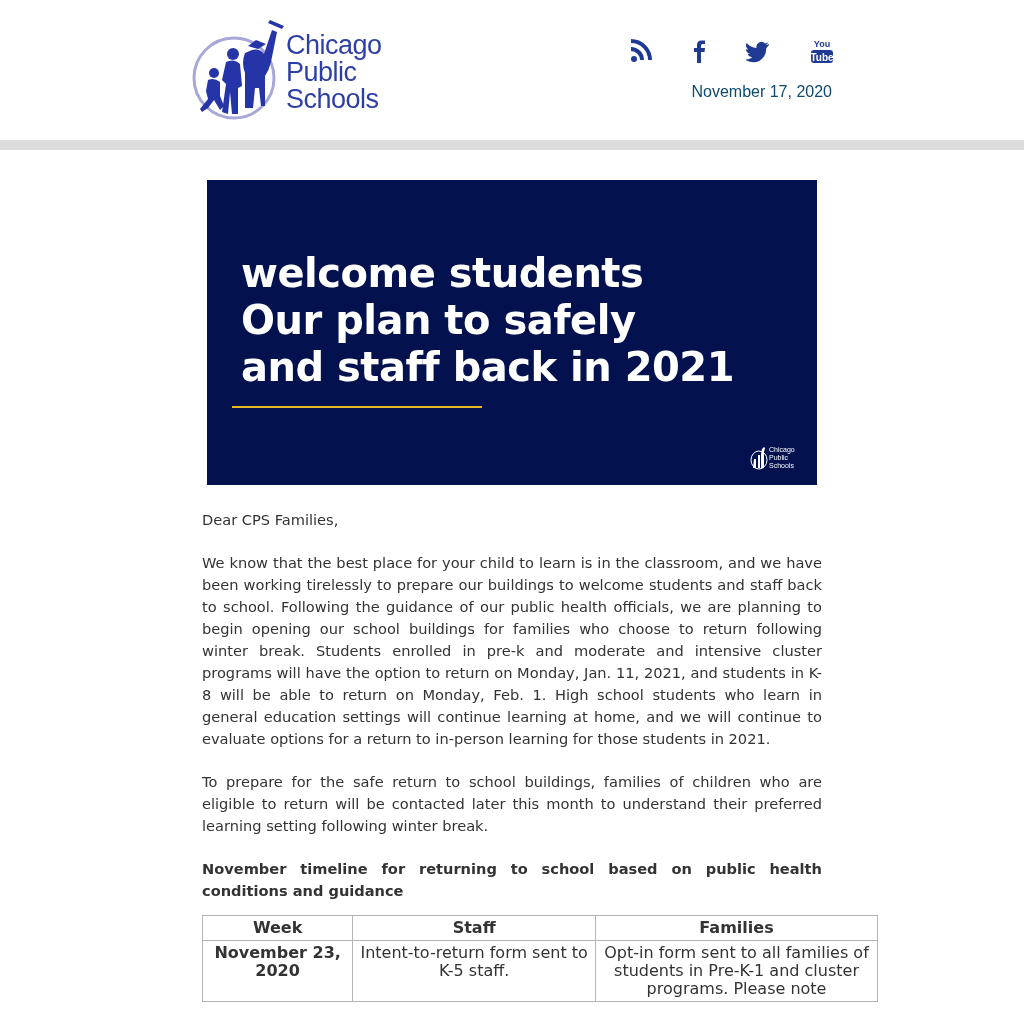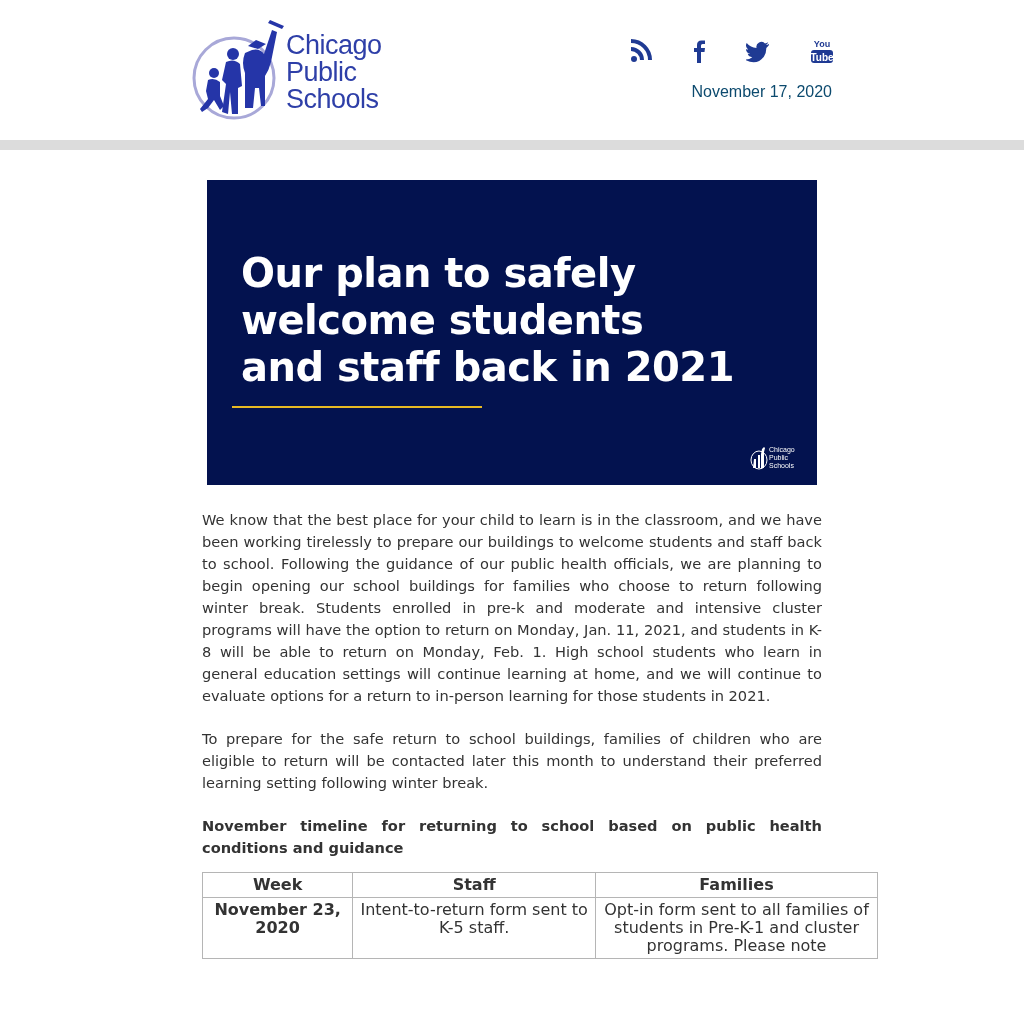--- a/index.html
+++ b/index.html
@@ -86,41 +86,42 @@
     </svg>
   </a>
 
   <div class="date">November 17, 2020</div>
 </div>
 
 <div class="divider"></div>
 
 <div class="hero">
   <div class="hero-title">
+    <div>welcome students</div>
     <div>Our plan to safely</div>
-    <div>welcome students</div>
     <div>and staff back in 2021</div>
   </div>
   <div class="hero-rule"></div>
   <div class="hero-logo">
     <svg width="20" height="26" viewBox="0 0 20 26">
       <ellipse cx="9" cy="15" rx="8" ry="9" fill="none" stroke="#ffffff" stroke-width="1"></ellipse>
       <path d="M12 4 l2 -2 l1 1 l-1 4 l0 16 l-3 0 l0 -14 z" fill="#fff"></path>
       <path d="M8 10 l2 0 l0 13 l-2 0 z" fill="#fff"></path>
       <path d="M4 14 l2 0 l0 9 l-3 0 z" fill="#fff"></path>
     </svg>
     <div class="hero-logo-text">
       <div>Chicago</div>
       <div>Public</div>
       <div>Schools</div>
     </div>
   </div>
 </div>
 
 <div class="content">
+  <p class="greeting">Dear CPS Families,</p>
   <p>We know that the best place for your child to learn is in the classroom, and we have been working tirelessly to prepare our buildings to welcome students and staff back to school. Following the guidance of our public health officials, we are planning to begin opening our school buildings for families who choose to return following winter break. Students enrolled in pre-k and moderate and intensive cluster programs will have the option to return on Monday, Jan. 11, 2021, and students in K-8 will be able to return on Monday, Feb. 1. High school students who learn in general education settings will continue learning at home, and we will continue to evaluate options for a return to in-person learning for those students in 2021.</p>
   <p>To prepare for the safe return to school buildings, families of children who are eligible to return will be contacted later this month to understand their preferred learning setting following winter break.</p>
   <h3>November timeline for returning to school based on public health conditions and guidance</h3>
 
   <table class="timeline">
     <thead>
       <tr>
         <th class="col-week">Week</th>
         <th class="col-staff">Staff</th>
         <th class="col-fam">Families</th>

